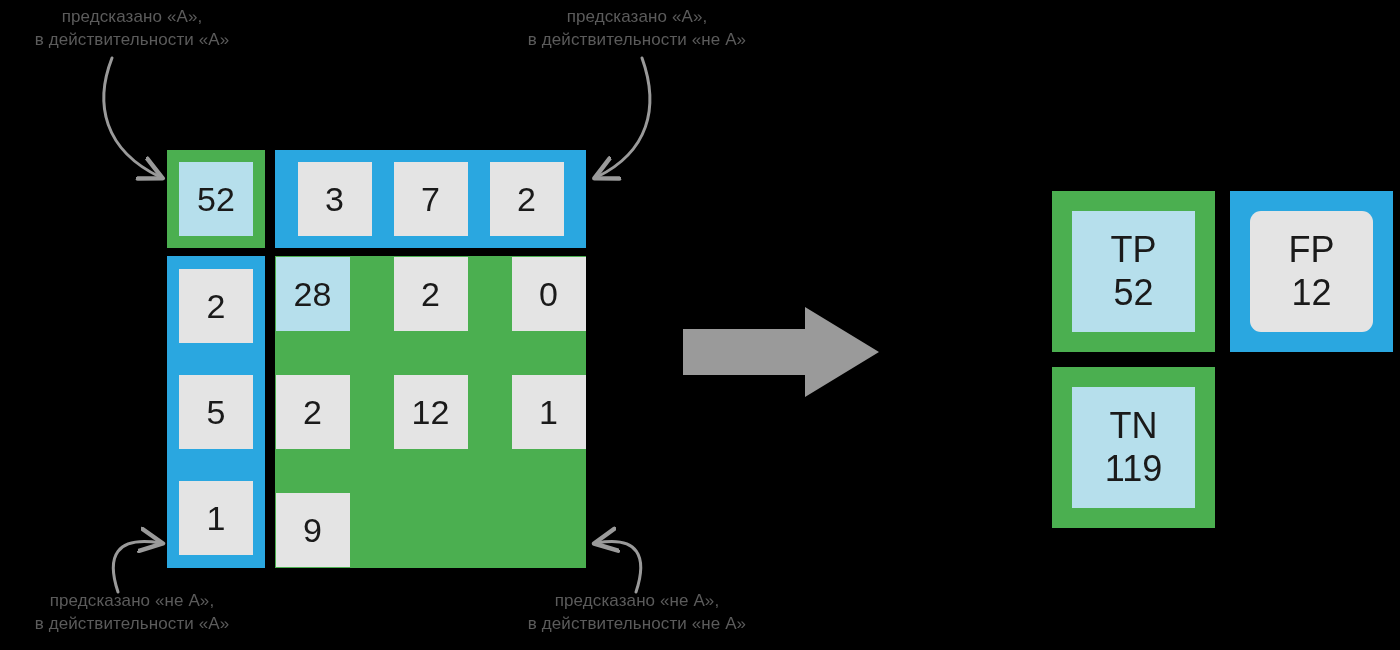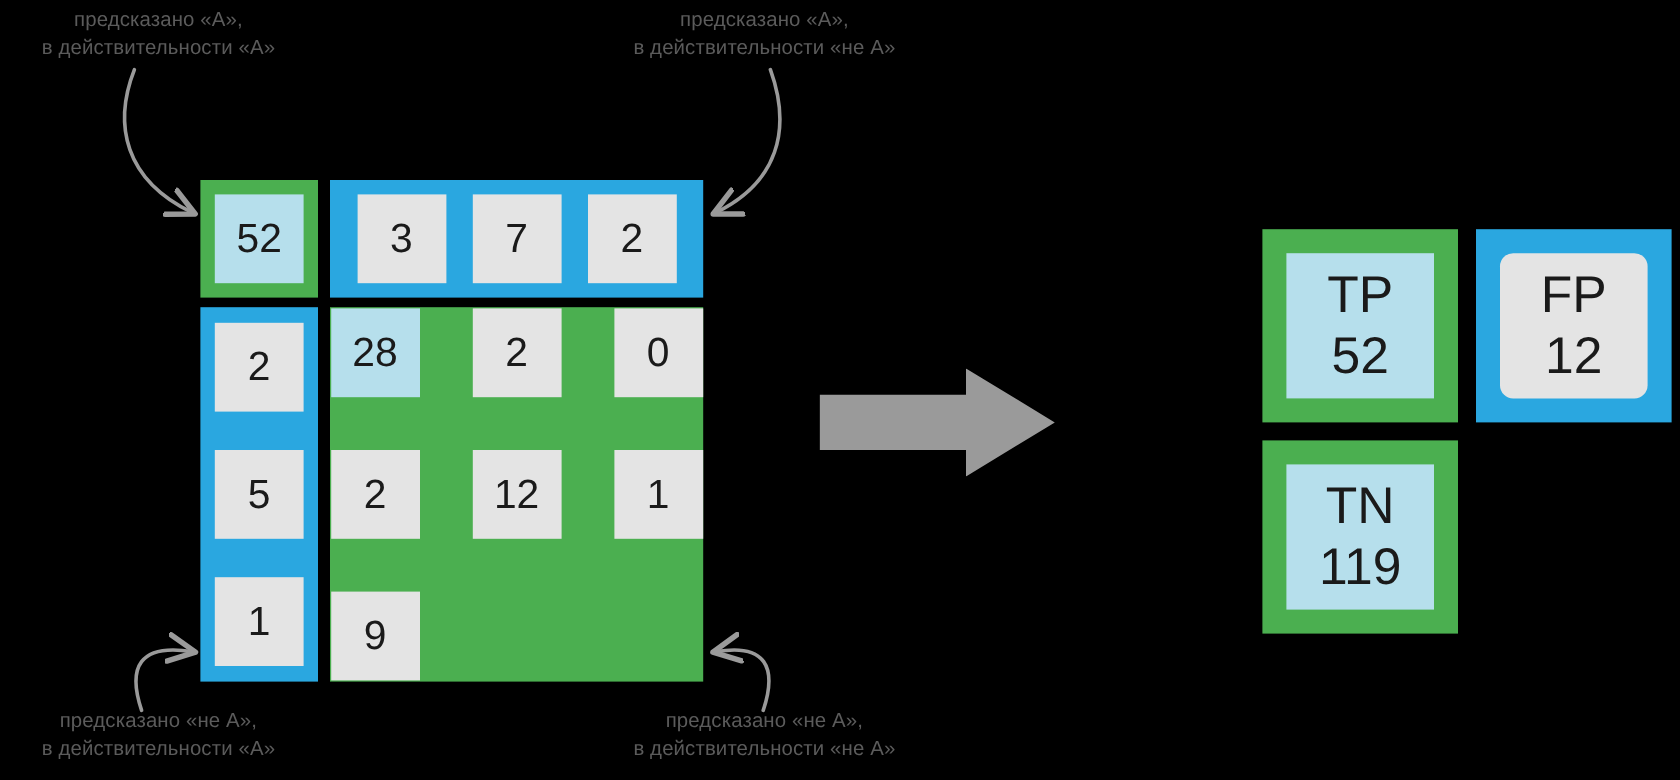--- a/index.html
+++ b/index.html
@@ -135,21 +135,21 @@
   }
   .sq.green { background: #4baf50; }
   .sq.blue  { background: #2aa7e0; }
   .sq-inner {
     width: 100%;
     height: 100%;
     display: flex;
     flex-direction: column;
     align-items: center;
     justify-content: center;
-    font-size: 43px;
+    font-size: 36px;
     color: #1a1a1a;
     line-height: 1.18;
   }
   .sq-inner.grey  { background: #e4e4e4; border-radius: 11px; }
   .sq-inner.light { background: #b6dfec; }
   .sq-lbl, .sq-val { display: block; }
 </style>
 </head>
 <body>
 

